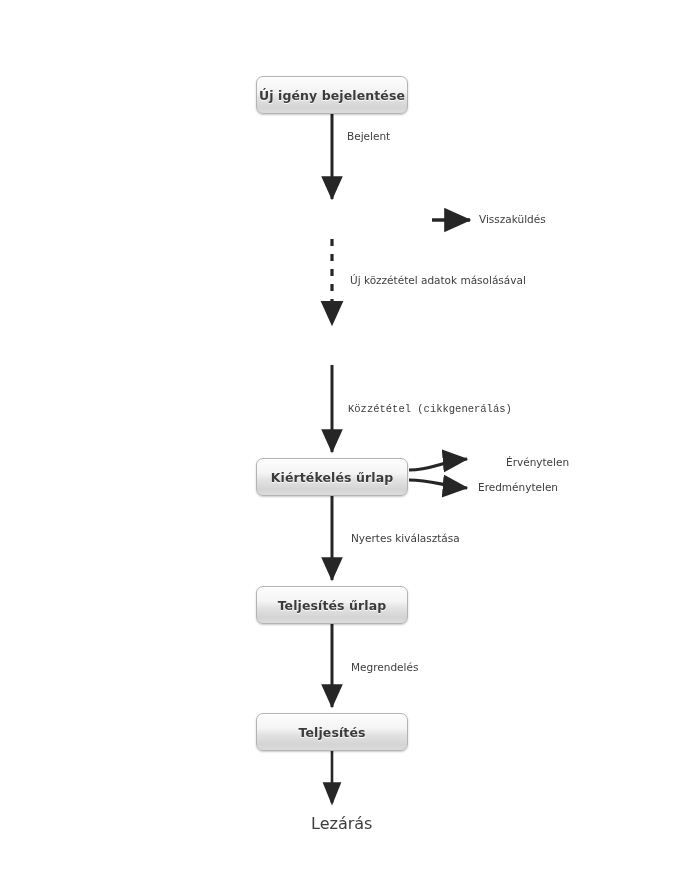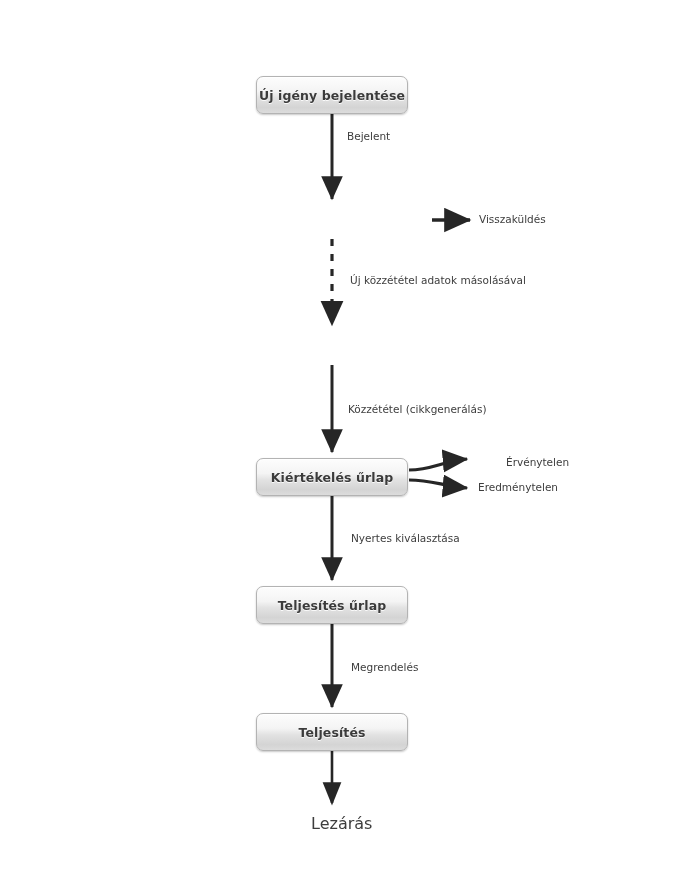--- a/index.html
+++ b/index.html
@@ -122,21 +122,21 @@
   </div>
 
   <div class="node" style="left:256px; top:713px; width:152px;">
     <span class="node-label">Teljesítés</span>
   </div>
 
   <div class="edge-label" style="left:347px; top:130px;">Bejelent</div>
 
   <div class="edge-label" style="left:350px; top:274px;">Új közzététel adatok másolásával</div>
 
-  <div class="edge-label" style="left:348px; top:403px;">Közzététel (cikkgenerálás)</div>
+  <div class="edge-label" style="left:348px; top:403px;font-family:Liberation Mono, monospace;">Közzététel (cikkgenerálás)</div>
 
   <div class="edge-label" style="left:351px; top:532px;">Nyertes kiválasztása</div>
 
   <div class="edge-label" style="left:351px; top:661px;">Megrendelés</div>
 
   <div class="edge-label" style="left:479px; top:213px;">Visszaküldés</div>
 
   <div class="edge-label" style="left:478px; top:456px;margin-left:28px;">Érvénytelen</div>
 
   <div class="edge-label" style="left:478px; top:481px;">Eredménytelen</div>

